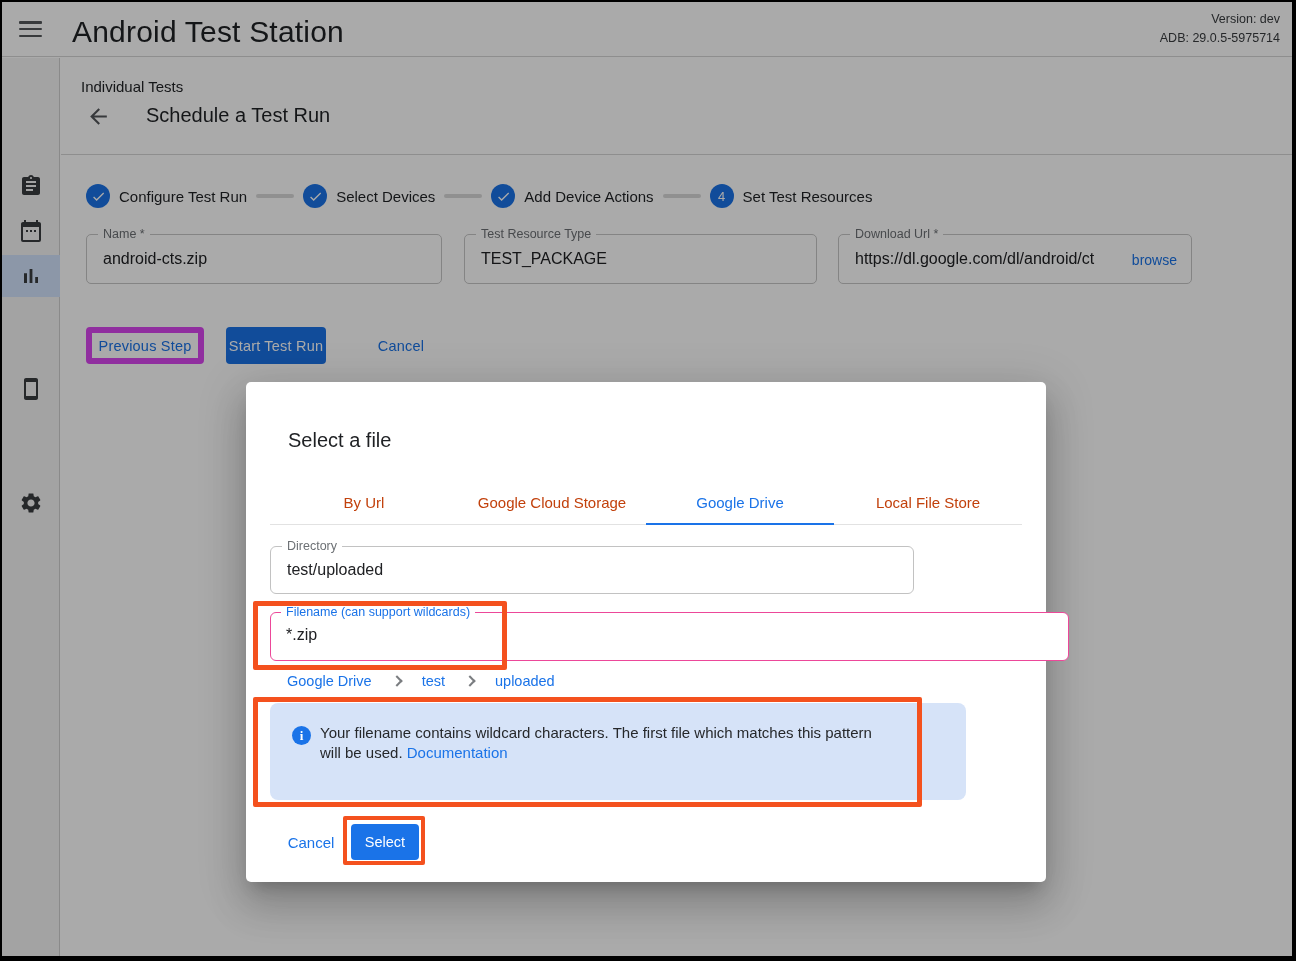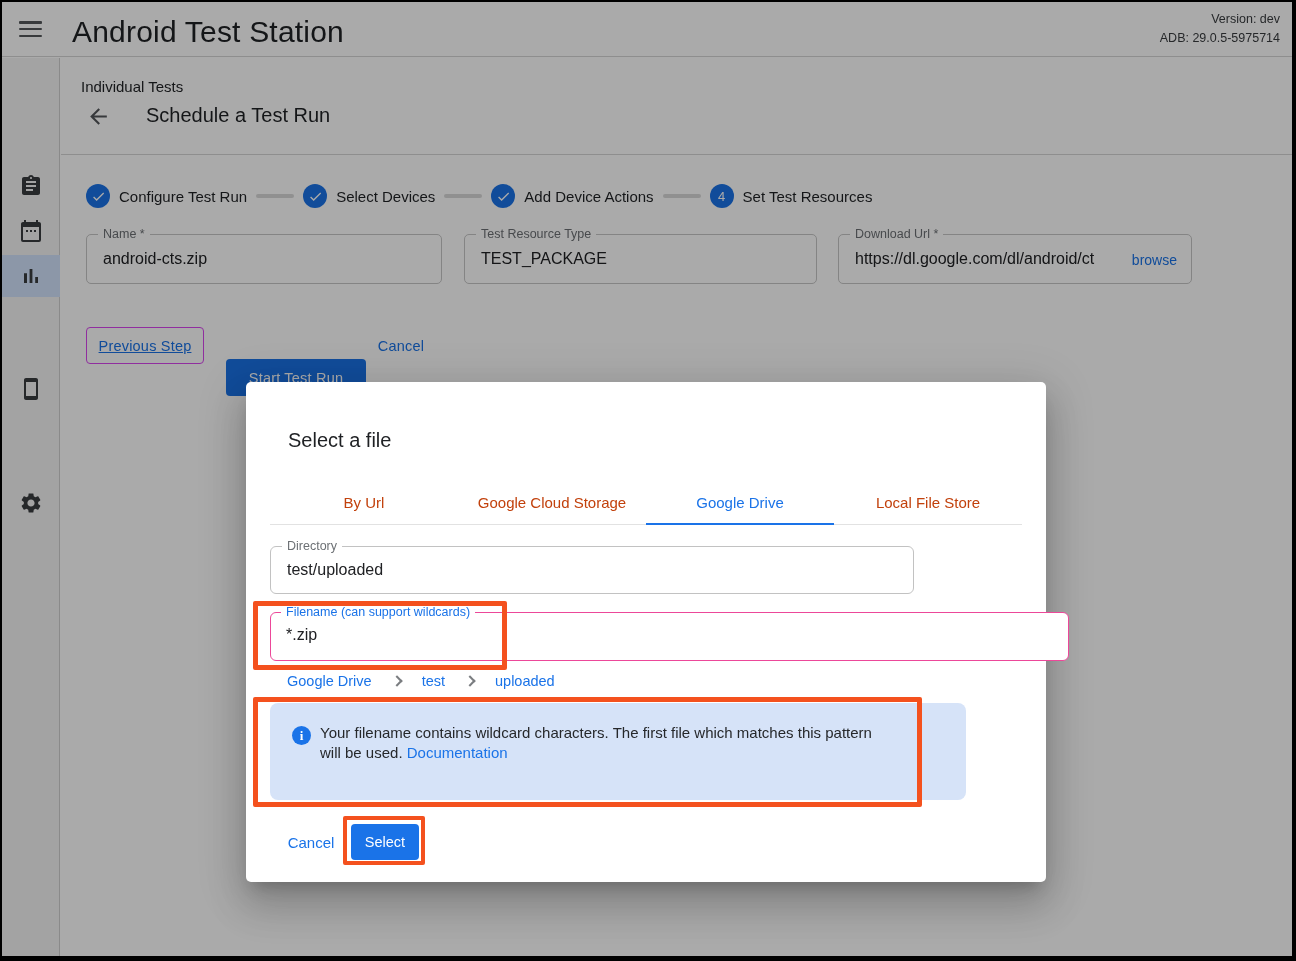--- a/index.html
+++ b/index.html
@@ -97,25 +97,25 @@
   #field-url .fvalue { right:76px; }
   .browse-link {
     position:absolute; right:14px; top:17px; font-size:14px; color:#1a73e8; cursor:pointer;
   }
 
   
   .btn { display:flex; align-items:center; justify-content:center;
          border-radius:4px; font-size:14.5px; letter-spacing:.2px; cursor:pointer; }
   #btn-prev {
     position:absolute; left:84px; top:325px; width:118px; height:37px;
-    border:1px solid #d946ef; color:#1a73e8; background:#fff;text-decoration:underline;
+    border:6px solid #d946ef; color:#1a73e8; background:#fff;
   }
   #btn-start {
-    position:absolute; left:224px; top:325px; width:140px; height:37px;
-    background:#1a73e8; color:#fff;margin-top:32px;
+    position:absolute; left:224px; top:325px; width:100px; height:37px;
+    background:#1a73e8; color:#fff;
   }
   #btn-cancel-page {
     position:absolute; left:362px; top:325px; width:74px; height:37px; color:#1a73e8;
   }
 
   
   .overlay { position:absolute; inset:0; background:rgba(0,0,0,.335); z-index:5; }
   .dialog {
     position:absolute; left:244px; top:380px; width:800px; height:500px;
     background:#fff; border-radius:5px; z-index:10;

